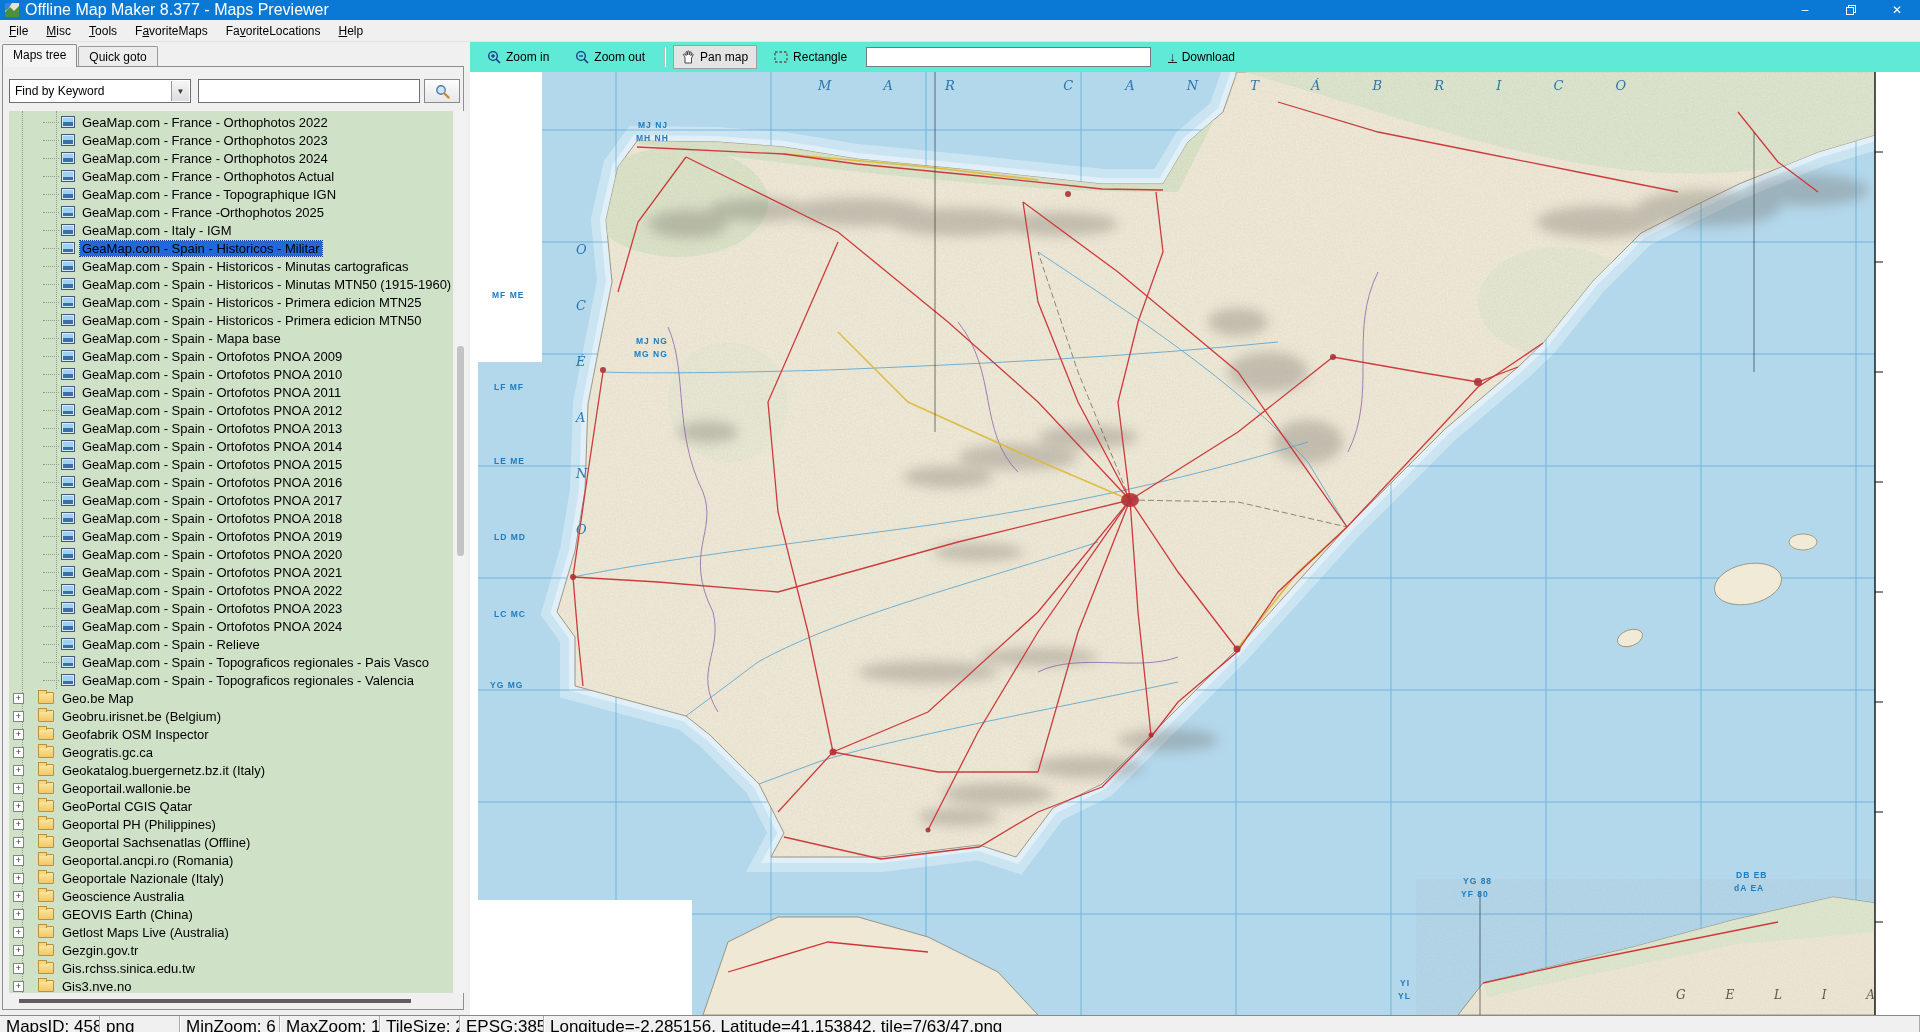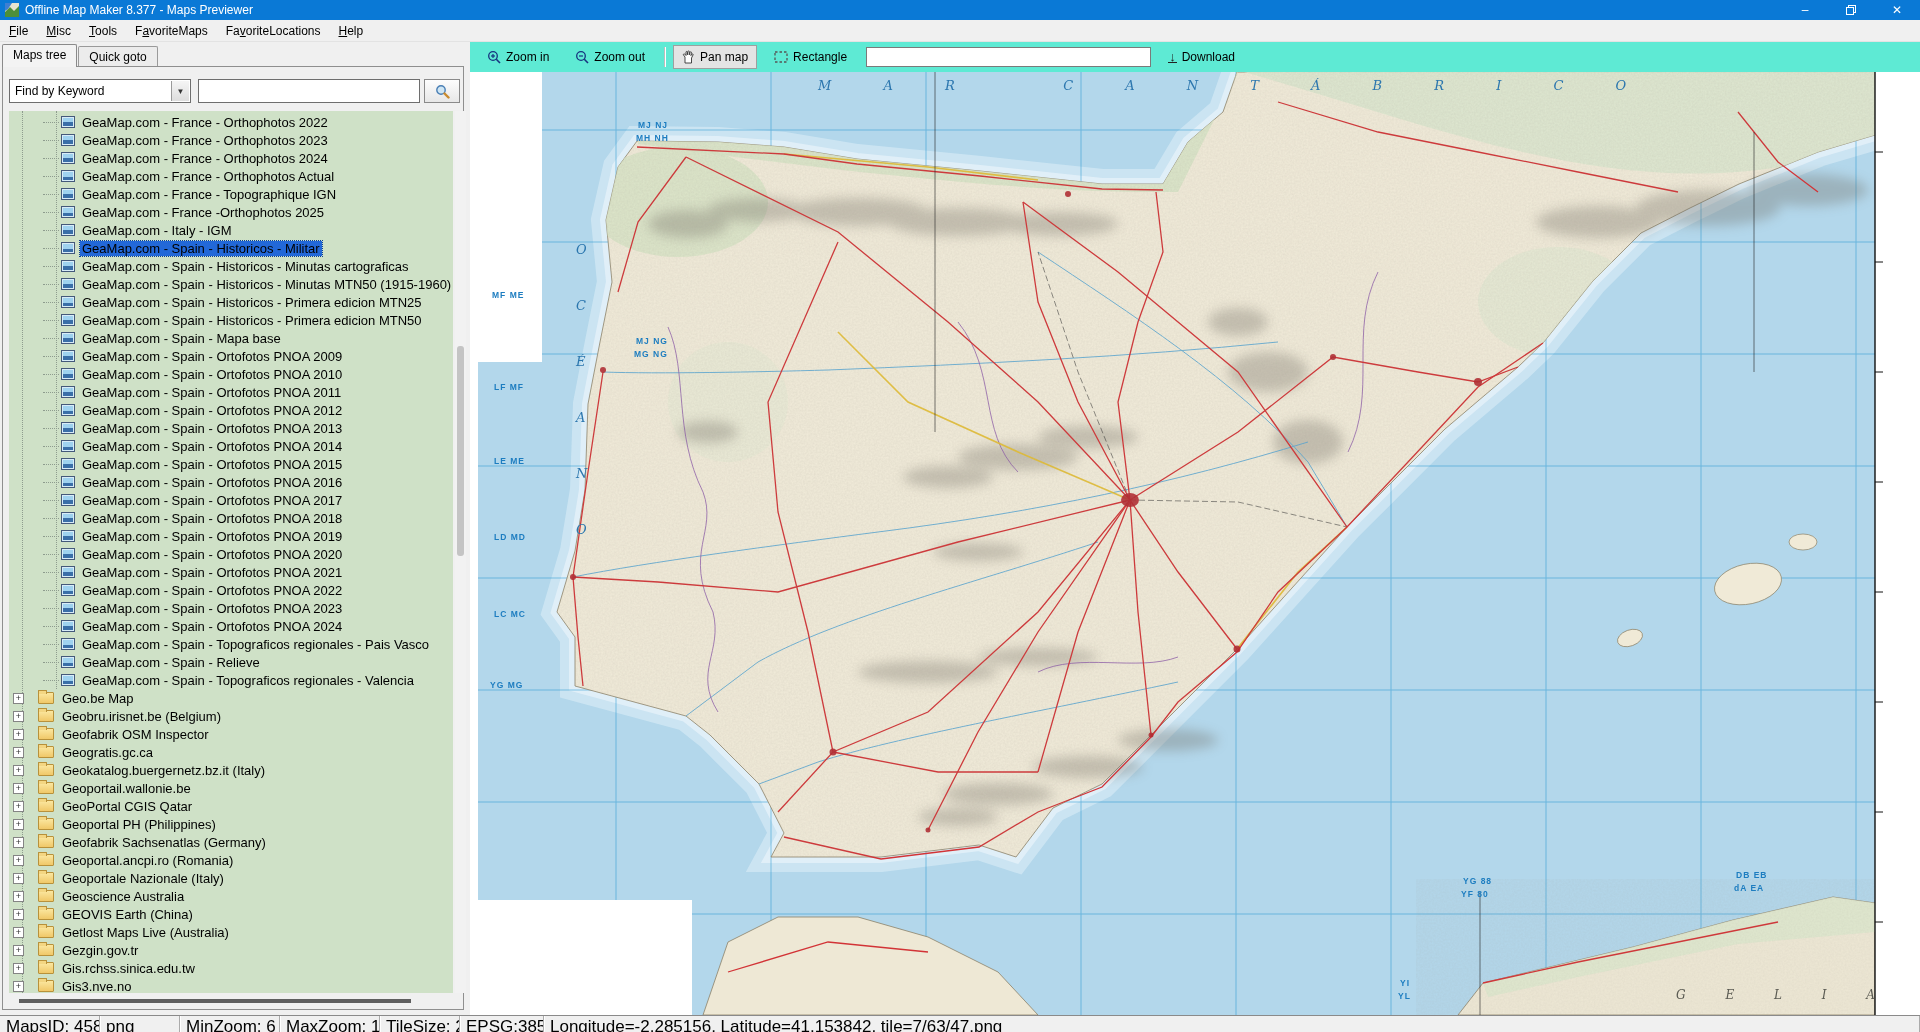--- a/index.html
+++ b/index.html
@@ -3,21 +3,21 @@
 <meta charset="utf-8">
 <style>
   * { margin:0; padding:0; box-sizing:border-box; }
   html,body { width:1920px; height:1032px; overflow:hidden;
     font-family:"Liberation Sans", sans-serif; font-size:12px; background:#f0f0f0; }
 
   
   .titlebar { position:absolute; left:0; top:0; width:1920px; height:20px;
     background:#0a79d6; color:#fff; display:flex; align-items:center; }
   .titlebar .app-icon { width:14px; height:14px; margin:0 6px 0 5px; }
-  .titlebar .title { font-size:12px; }
+  .titlebar .title { font-size:16px; }
   .win-controls { position:absolute; right:0; top:0; height:20px; display:flex; }
   .win-btn { width:46px; height:20px; display:flex; align-items:center; justify-content:center;
     color:#fff; font-size:12px; }
 
   
   .menubar { position:absolute; left:0; top:20px; width:1920px; height:22px;
     background:#f0f0f0; display:flex; align-items:center; border-bottom:1px solid #e3e3e3;}
   .menu-item { padding:3px 9px; color:#000; }
   .menu-item u { text-decoration:underline; }
 
@@ -262,28 +262,28 @@
           <div class="trow map-item">
             <span class="img-ico"></span>
             <span class="lbl">GeaMap.com - Spain - Ortofotos PNOA 2023</span>
           </div>
           <div class="trow map-item">
             <span class="img-ico"></span>
             <span class="lbl">GeaMap.com - Spain - Ortofotos PNOA 2024</span>
           </div>
           <div class="trow map-item">
             <span class="img-ico"></span>
+            <span class="lbl">GeaMap.com - Spain - Relieve</span>
+          </div>
+          <div class="trow map-item">
+            <span class="img-ico"></span>
             <span class="lbl">GeaMap.com - Spain - Topograficos regionales - Pais Vasco</span>
           </div>
           <div class="trow map-item">
             <span class="img-ico"></span>
-            <span class="lbl">GeaMap.com - Spain - Relieve</span>
-          </div>
-          <div class="trow map-item">
-            <span class="img-ico"></span>
             <span class="lbl">GeaMap.com - Spain - Topograficos regionales - Valencia</span>
           </div>
           <div class="trow folder-item">
             <span class="plus-box">+</span>
             <span class="folder-ico"></span>
             <span class="lbl">Geo.be Map</span>
           </div>
           <div class="trow folder-item">
             <span class="plus-box">+</span>
             <span class="folder-ico"></span>
@@ -315,21 +315,21 @@
             <span class="lbl">GeoPortal CGIS Qatar</span>
           </div>
           <div class="trow folder-item">
             <span class="plus-box">+</span>
             <span class="folder-ico"></span>
             <span class="lbl">Geoportal PH (Philippines)</span>
           </div>
           <div class="trow folder-item">
             <span class="plus-box">+</span>
             <span class="folder-ico"></span>
-            <span class="lbl">Geofabrik Sachsenatlas (Germany)</span>
+            <span class="lbl">Geoportal Sachsenatlas (Offline)</span>
           </div>
           <div class="trow folder-item">
             <span class="plus-box">+</span>
             <span class="folder-ico"></span>
             <span class="lbl">Geoportal.ancpi.ro (Romania)</span>
           </div>
           <div class="trow folder-item">
             <span class="plus-box">+</span>
             <span class="folder-ico"></span>
             <span class="lbl">Geoportale Nazionale (Italy)</span>

